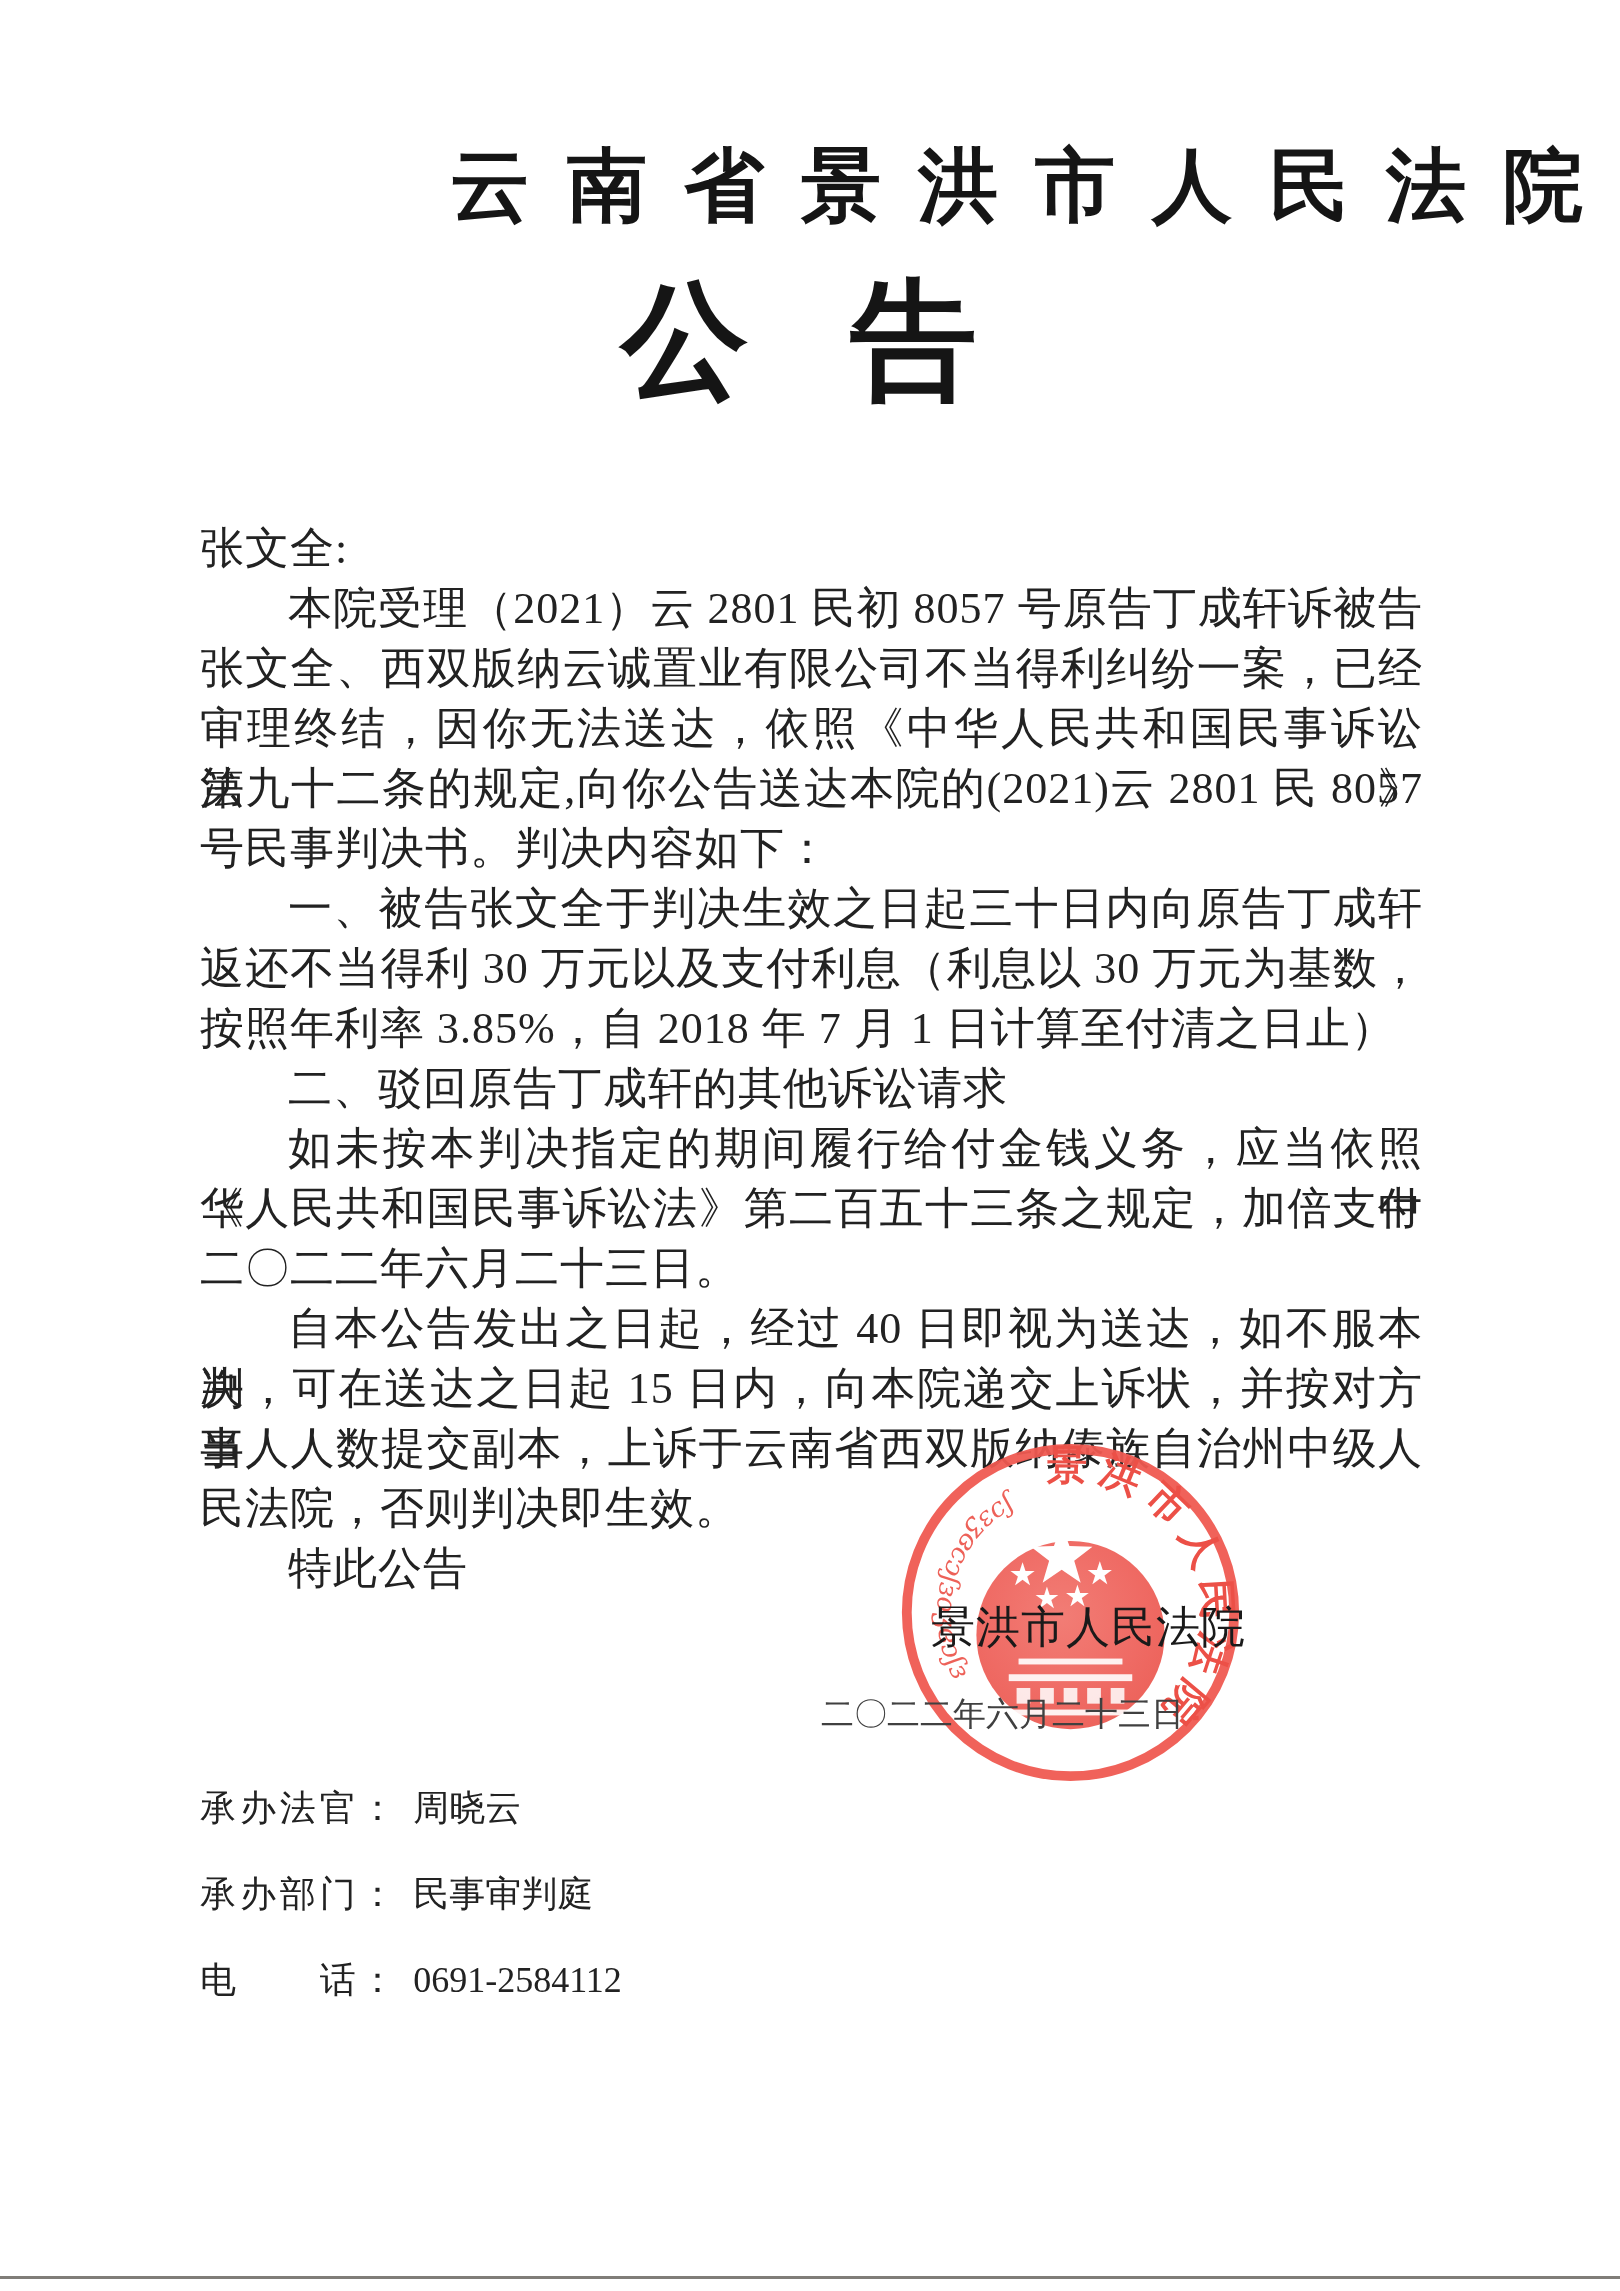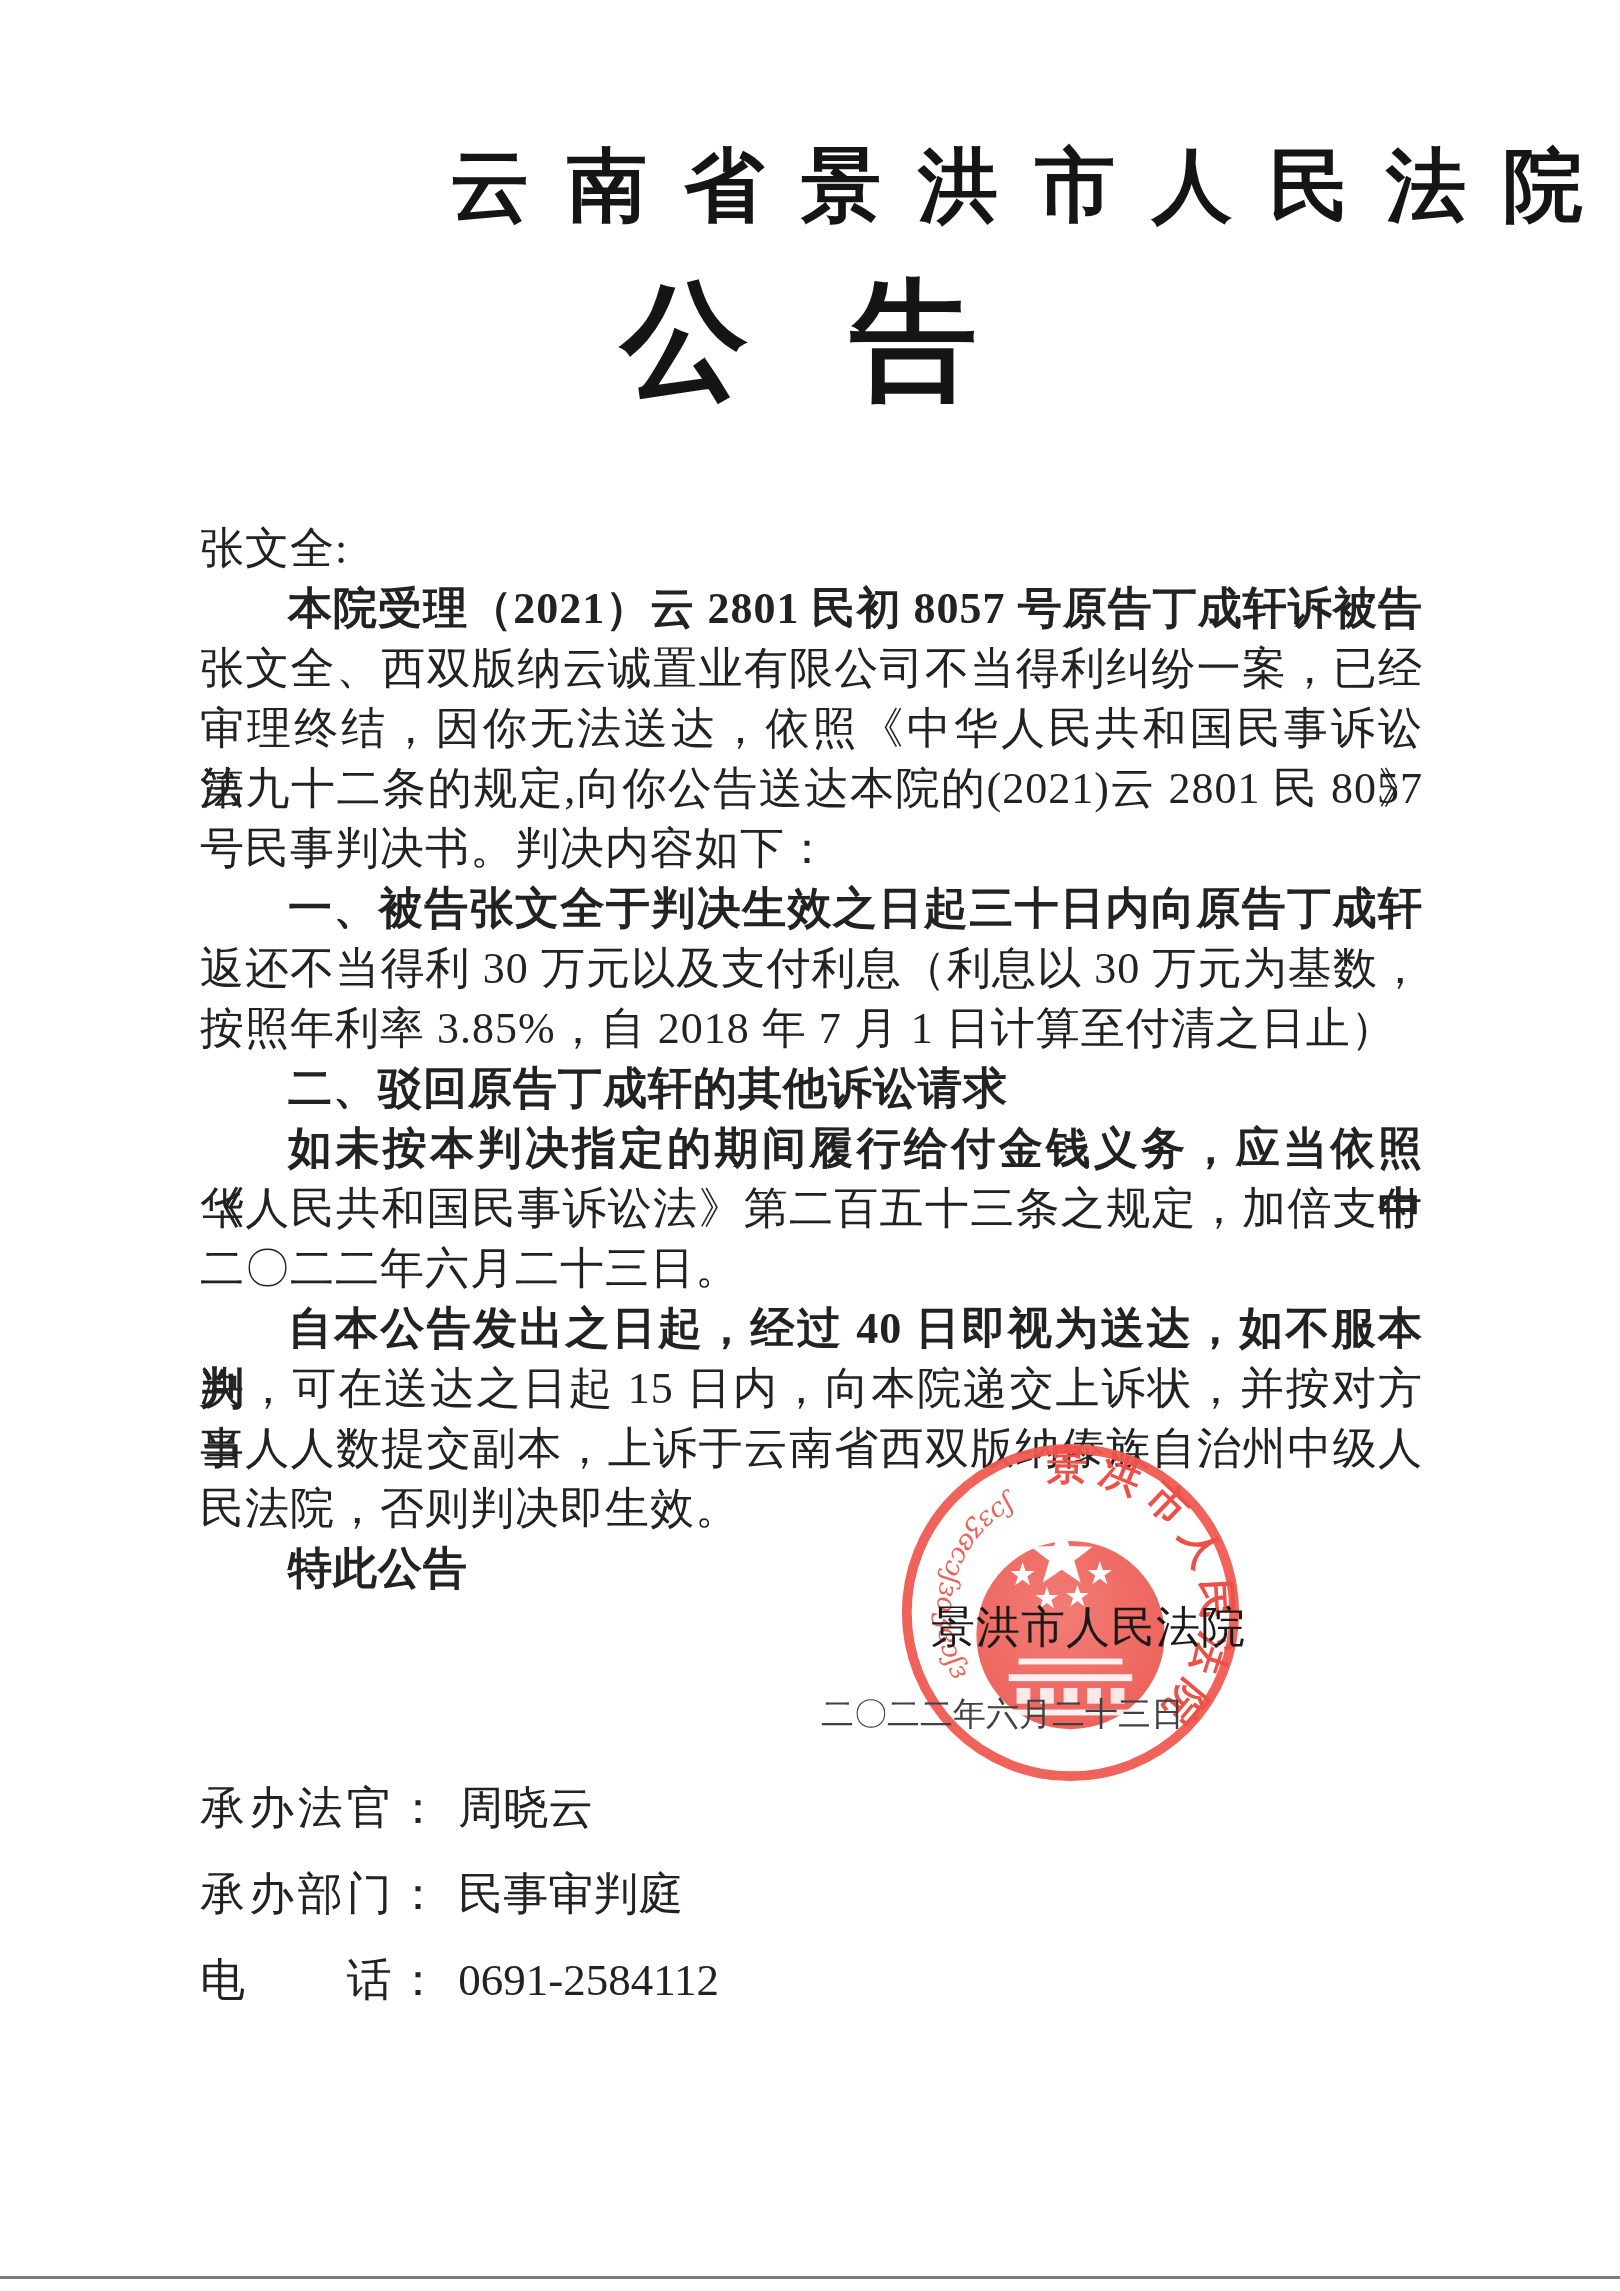--- a/index.html
+++ b/index.html
@@ -29,35 +29,35 @@
   .line{
     height:60px;line-height:60px;
     font-size:44px;letter-spacing:1px;
     white-space:nowrap;color:#222;
   }
   .line.fill{
     white-space:normal;
     text-align:justify;
     text-align-last:justify;
   }
-  .line.indent{padding-left:88px;font-weight:bold;}
+  .line.indent{padding-left:88px;}
   .line.fill.indent{padding-left:0;text-indent:88px;}
   .seal{position:absolute;left:897px;top:1439px;width:347px;height:347px;}
   .sig-court{
     position:absolute;left:931px;top:1598px;
     font-size:44px;letter-spacing:1px;color:#1a1a1a;
     white-space:nowrap;z-index:5;
   }
   .sig-date{
     position:absolute;left:821px;top:1692px;
     font-size:33px;letter-spacing:0px;color:#404040;
     white-space:nowrap;z-index:5;
   }
   .footer-block{position:absolute;left:200px;top:1784px;width:882px;}
-  .footer-row{height:86px;line-height:49px;font-size:45px;color:#222;white-space:nowrap;}
+  .footer-row{height:86px;line-height:49px;font-size:36px;color:#222;white-space:nowrap;}
   .footer-row .flabel{letter-spacing:3.9px;margin-right:13.7px;}
   .scan-line{
     position:absolute;left:0;top:2276px;width:1620px;height:2.9px;
     background:#56514b;opacity:.75;
   }
 </style>
 </head>
 <body>
 
 <div class="page">

